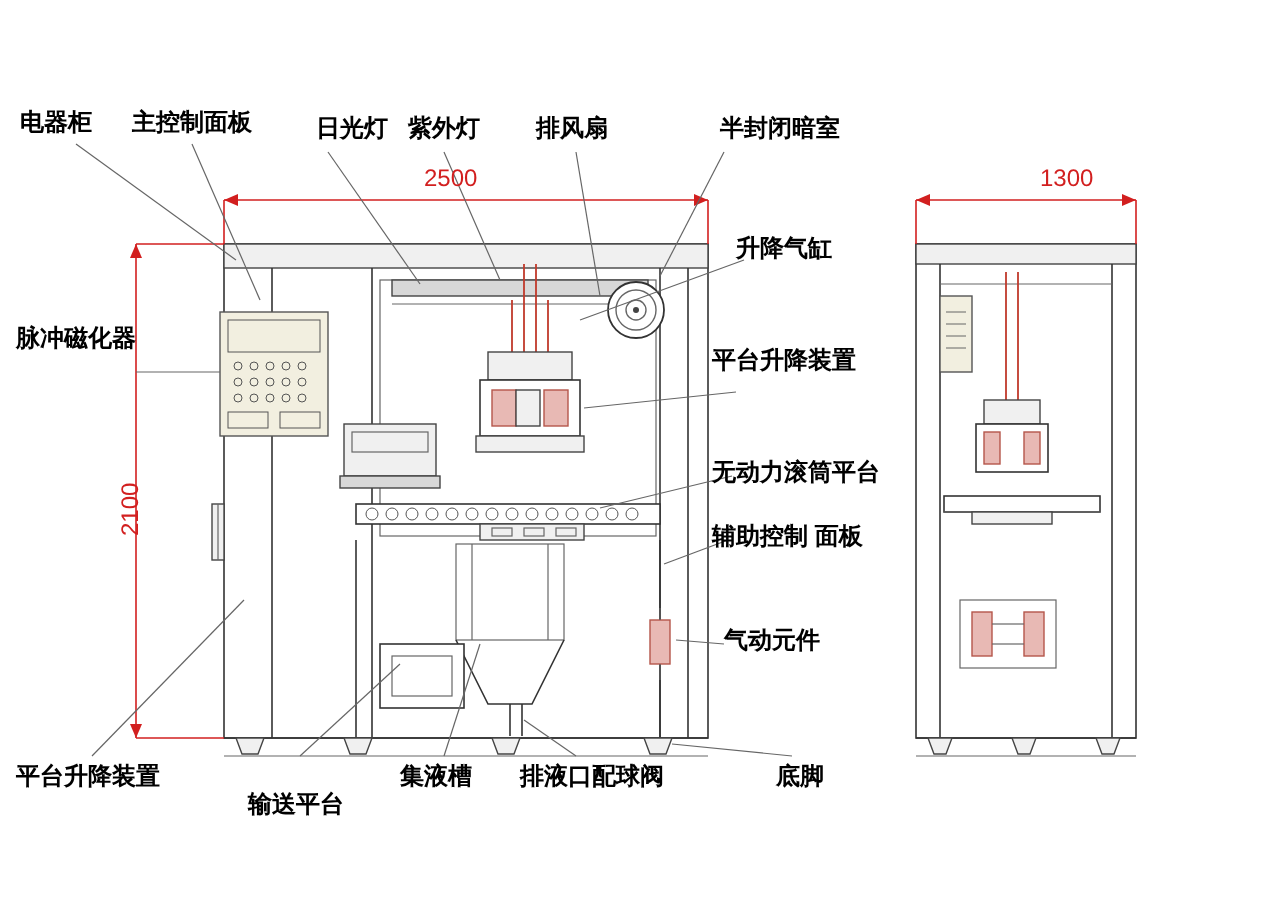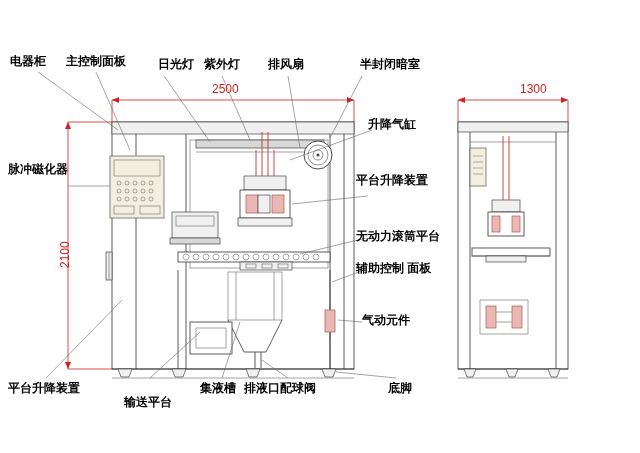--- a/index.html
+++ b/index.html
@@ -258,20 +258,20 @@
 
   <div class="lbl" style="left:368px; top:118px;">升降气缸</div>
   <div class="lbl" style="left:356px; top:174px;">平台升降装置</div>
   <div class="lbl" style="left:356px; top:230px;">无动力滚筒平台</div>
   <div class="lbl" style="left:356px; top:262px;">辅助控制 面板</div>
   <div class="lbl" style="left:362px; top:314px;">气动元件</div>
 
   <div class="lbl" style="left:8px; top:382px;">平台升降装置</div>
   <div class="lbl" style="left:124px; top:396px;">输送平台</div>
   <div class="lbl" style="left:200px; top:382px;">集液槽</div>
-  <div class="lbl" style="left:244px; top:382px;">排液口配球阀</div>
+  <div class="lbl" style="left:260px; top:382px;">排液口配球阀</div>
   <div class="lbl" style="left:388px; top:382px;">底脚</div>
 
   <div class="dim-red" style="left:212px; top:82px;">2500</div>
   <div class="dim-red vert" style="left:58px; top:268px;">2100</div>
   <div class="dim-red" style="left:500px; top:82px;margin-left:20px;">1300</div>
 
 </div>
 
 </body></html>

